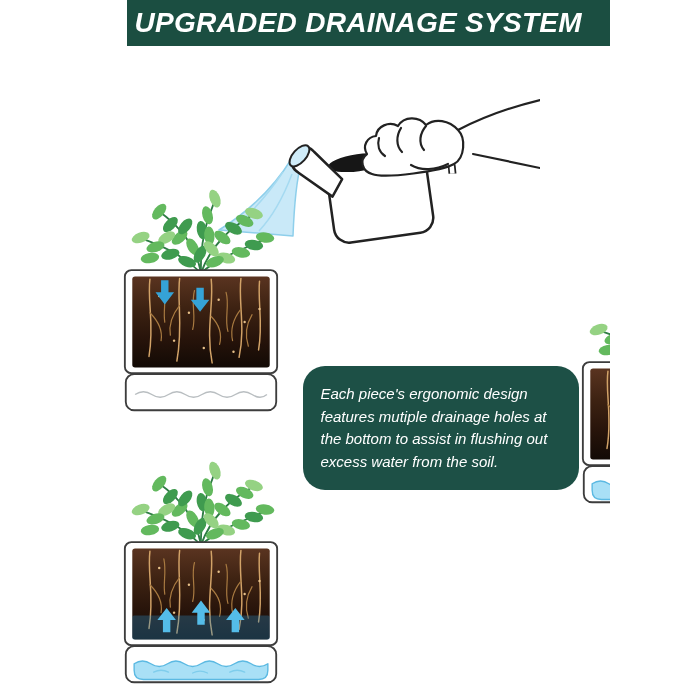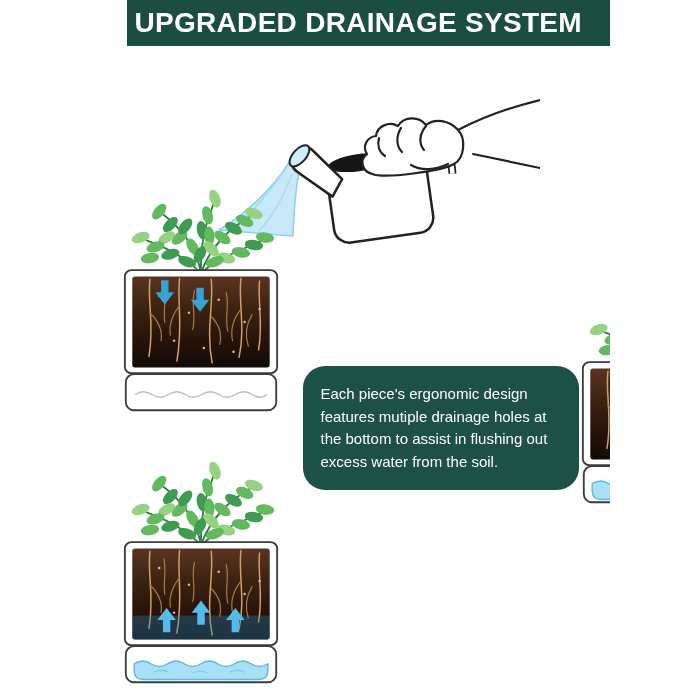--- a/index.html
+++ b/index.html
@@ -1,18 +1,18 @@
 <!DOCTYPE html>
 <html><head>
 <meta charset="utf-8">
 <title>Upgraded Drainage System</title>
 <style>
   html,body{margin:0;padding:0;background:#ffffff;}
   body{font-family:"Liberation Sans", sans-serif;}
-  .canvas{position:relative;width:540px;height:691px;background:#ffffff;overflow:hidden;margin:0 auto;}
+  .canvas{position:relative;width:540px;height:691px;background:#ffffff;overflow:hidden;margin:0 auto;font-style:italic;}
 
   
   .banner{position:absolute;left:57px;top:0;width:622px;height:46px;background:#1b4e41;display:flex;align-items:center;}
   .banner h1{margin:0;padding:0 0 0 8px;color:#ffffff;font-size:28px;font-weight:700;letter-spacing:0.3px;white-space:nowrap;}
 
   
   .scene{position:absolute;left:125px;top:72px;width:345px;height:172px;}
   .pot{position:absolute;width:158px;height:234px;}
   .pot svg, .scene svg{display:block;width:100%;height:100%;}
   .pot-top-left{left:52px;top:180px;}

